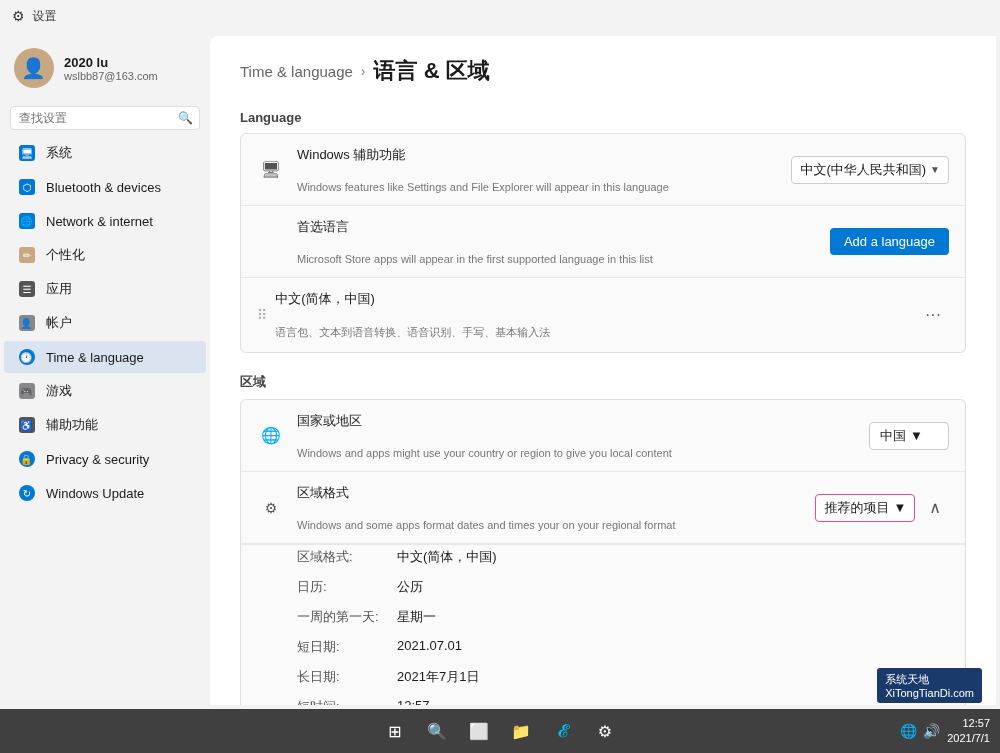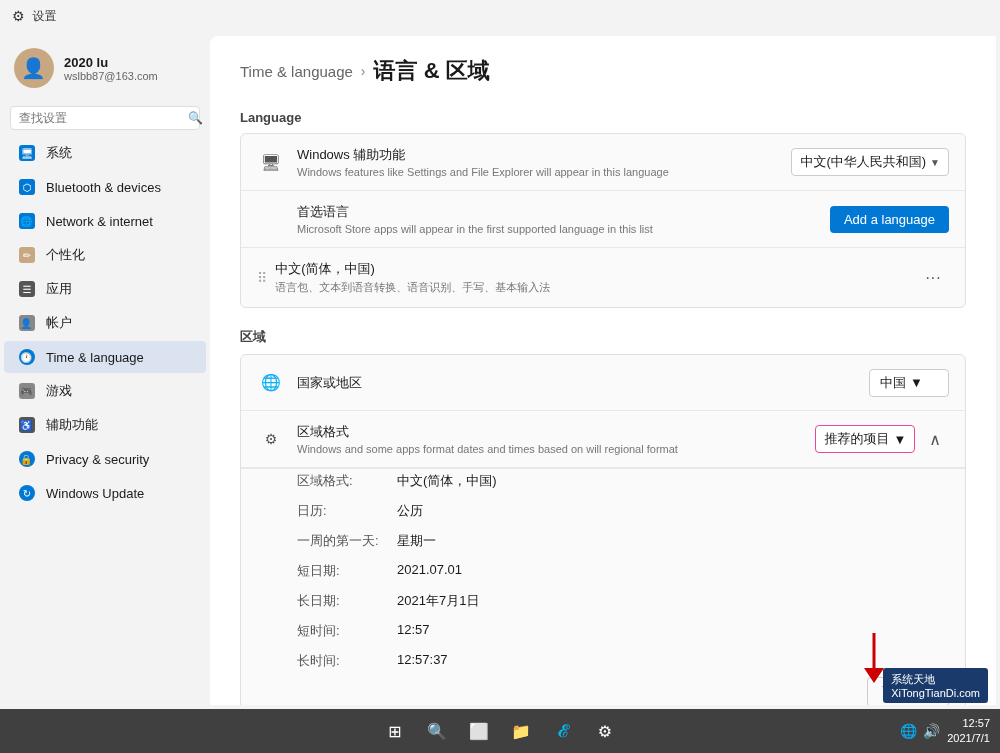--- a/index.html
+++ b/index.html
@@ -58,21 +58,21 @@
     .user-email { font-size: 11px; color: #666; }
     
     .search-box {
       margin: 6px 10px;
       display: flex;
       align-items: center;
       background: #fff;
       border: 1px solid #ddd;
       border-radius: 4px;
       padding: 4px 8px;
-      gap: 14px;
+      gap: 4px;
     }
     .search-box input {
       border: none;
       outline: none;
       font-size: 12px;
       background: transparent;
       flex: 1;
       color: #333;
     }
     .search-icon { color: #666; font-size: 12px; }
@@ -162,21 +162,21 @@
       display: flex;
       align-items: center;
       justify-content: center;
       margin-right: 12px;
       flex-shrink: 0;
       color: #555;
       font-size: 16px;
     }
     .settings-row-content { flex: 1; }
     .settings-row-title { font-size: 13px; font-weight: 500; color: #1a1a1a; }
-    .settings-row-desc { font-size: 11px; color: #777; margin-top: 2px; }
+    .settings-row-desc { font-size: 11px; color: #777; margin-top: 17px; }
     .settings-row-action {
       display: flex;
       align-items: center;
       gap: 6px;
       margin-left: 28px;
     }
     
     .dropdown-value {
       display: flex;
       align-items: center;
@@ -296,21 +296,21 @@
       cursor: pointer;
       color: #fff;
       font-size: 16px;
     }
     .taskbar-time { color: #fff; font-size: 11px; text-align: right; line-height: 1.4; }
     .taskbar-sys-icons { display: flex; align-items: center; gap: 6px; color: #fff; font-size: 14px; }
     
     .watermark {
       position: fixed;
       bottom: 50px;
-      right: 12px;
+      right: 18px;
       background: #1a3a6b;
       color: #fff;
       padding: 4px 8px;
       font-size: 11px;
       border-radius: 3px;
       z-index: 9999;
     }
   </style>
 </head>
 <body>
@@ -455,34 +455,35 @@
     </div>
 
     <div class="section-spacing"></div>
     <div class="section-title">区域</div>
     <div class="settings-card">
 
       <div class="settings-row">
         <div class="settings-row-icon">🌐</div>
         <div class="settings-row-content">
           <div class="settings-row-title">国家或地区</div>
+          <div class="settings-row-desc">Windows and apps might use your country or region to give you local content</div>
         </div>
         <div class="settings-row-action">
           <button class="region-dropdown">
             <span>中国</span>
             <span class="chevron">▼</span>
           </button>
         </div>
       </div>
 
       <div class="settings-row">
         <div class="settings-row-icon" style="font-size:14px;">⚙</div>
         <div class="settings-row-content">
           <div class="settings-row-title">区域格式</div>
-          <div class="settings-row-desc">Windows and some apps format dates and times based on will regional format</div>
+          <div class="settings-row-desc">Windows and some apps format dates and times your on your regional format</div>
         </div>
         <div class="settings-row-action">
           <button class="format-expand">
             <span>推荐的项目</span>
             <span>▼</span>
           </button>
           <button class="more-btn">∧</button>
         </div>
       </div>
 

